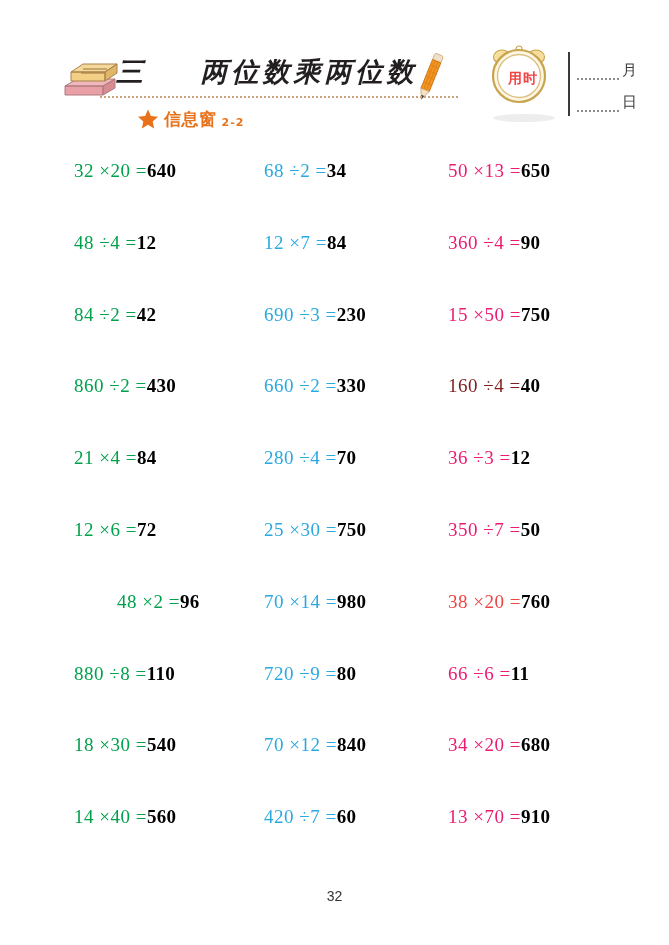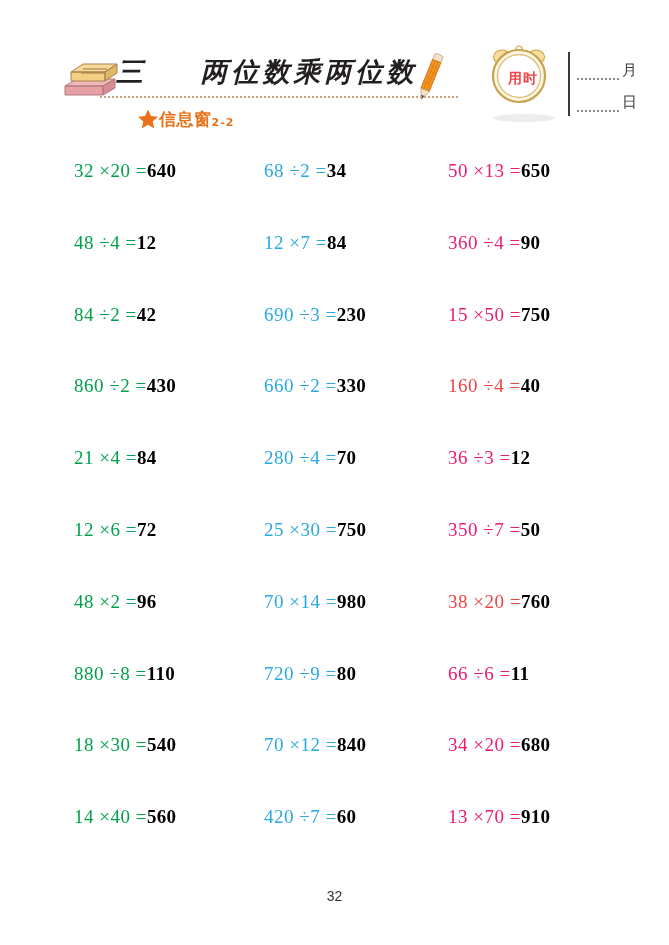--- a/index.html
+++ b/index.html
@@ -78,20 +78,21 @@
   }
 
   
   #info-window {
     position: absolute;
     left: 137px;
     top: 106px;
     height: 26px;
     display: flex;
     align-items: center;
+    gap: 5px;
   }
   #star-icon {
     width: 22px;
     height: 22px;
     flex: none;
   }
   #info-window-label {
     font-family: "DejaVu Sans", sans-serif;
     font-size: 17px;
     font-weight: 700;
@@ -330,34 +331,34 @@
         <div class="problem-cell col-2"><span class="expr" style="color: rgb(236, 27, 114);">360 ÷4 =</span><span class="answer">90</span></div>
       </div>
       <div class="problem-row">
         <div class="problem-cell col-0"><span class="expr" style="color: rgb(0, 161, 75);">84 ÷2 =</span><span class="answer">42</span></div>
         <div class="problem-cell col-1"><span class="expr" style="color: rgb(41, 169, 224);">690 ÷3 =</span><span class="answer">230</span></div>
         <div class="problem-cell col-2"><span class="expr" style="color: rgb(236, 27, 114);">15 ×50 =</span><span class="answer">750</span></div>
       </div>
       <div class="problem-row">
         <div class="problem-cell col-0"><span class="expr" style="color: rgb(0, 161, 75);">860 ÷2 =</span><span class="answer">430</span></div>
         <div class="problem-cell col-1"><span class="expr" style="color: rgb(41, 169, 224);">660 ÷2 =</span><span class="answer">330</span></div>
-        <div class="problem-cell col-2"><span class="expr" style="color: #ef4444;">160 ÷4 =</span><span class="answer">40</span></div>
+        <div class="problem-cell col-2"><span class="expr" style="color: #7f1d1d;">160 ÷4 =</span><span class="answer">40</span></div>
       </div>
       <div class="problem-row">
         <div class="problem-cell col-0"><span class="expr" style="color: rgb(0, 161, 75);">21 ×4 =</span><span class="answer">84</span></div>
         <div class="problem-cell col-1"><span class="expr" style="color: rgb(41, 169, 224);">280 ÷4 =</span><span class="answer">70</span></div>
         <div class="problem-cell col-2"><span class="expr" style="color: rgb(236, 27, 114);">36 ÷3 =</span><span class="answer">12</span></div>
       </div>
       <div class="problem-row">
         <div class="problem-cell col-0"><span class="expr" style="color: rgb(0, 161, 75);">12 ×6 =</span><span class="answer">72</span></div>
         <div class="problem-cell col-1"><span class="expr" style="color: rgb(41, 169, 224);">25 ×30 =</span><span class="answer">750</span></div>
         <div class="problem-cell col-2"><span class="expr" style="color: rgb(236, 27, 114);">350 ÷7 =</span><span class="answer">50</span></div>
       </div>
       <div class="problem-row">
-        <div class="problem-cell col-0"><span class="expr" style="color: rgb(0, 161, 75);">48 ×2 =</span><span class="answer">96</span></div>
+        <div class="problem-cell col-0"><span class="expr" style="color: rgb(0, 161, 75); margin-left: 43px;">48 ×2 =</span><span class="answer">96</span></div>
         <div class="problem-cell col-1"><span class="expr" style="color: rgb(41, 169, 224);">70 ×14 =</span><span class="answer">980</span></div>
         <div class="problem-cell col-2"><span class="expr" style="color: #ef4444;">38 ×20 =</span><span class="answer">760</span></div>
       </div>
       <div class="problem-row">
         <div class="problem-cell col-0"><span class="expr" style="color: rgb(0, 161, 75);">880 ÷8 =</span><span class="answer">110</span></div>
         <div class="problem-cell col-1"><span class="expr" style="color: rgb(41, 169, 224);">720 ÷9 =</span><span class="answer">80</span></div>
         <div class="problem-cell col-2"><span class="expr" style="color: rgb(236, 27, 114);">66 ÷6 =</span><span class="answer">11</span></div>
       </div>
       <div class="problem-row">
         <div class="problem-cell col-0"><span class="expr" style="color: rgb(0, 161, 75);">18 ×30 =</span><span class="answer">540</span></div>

